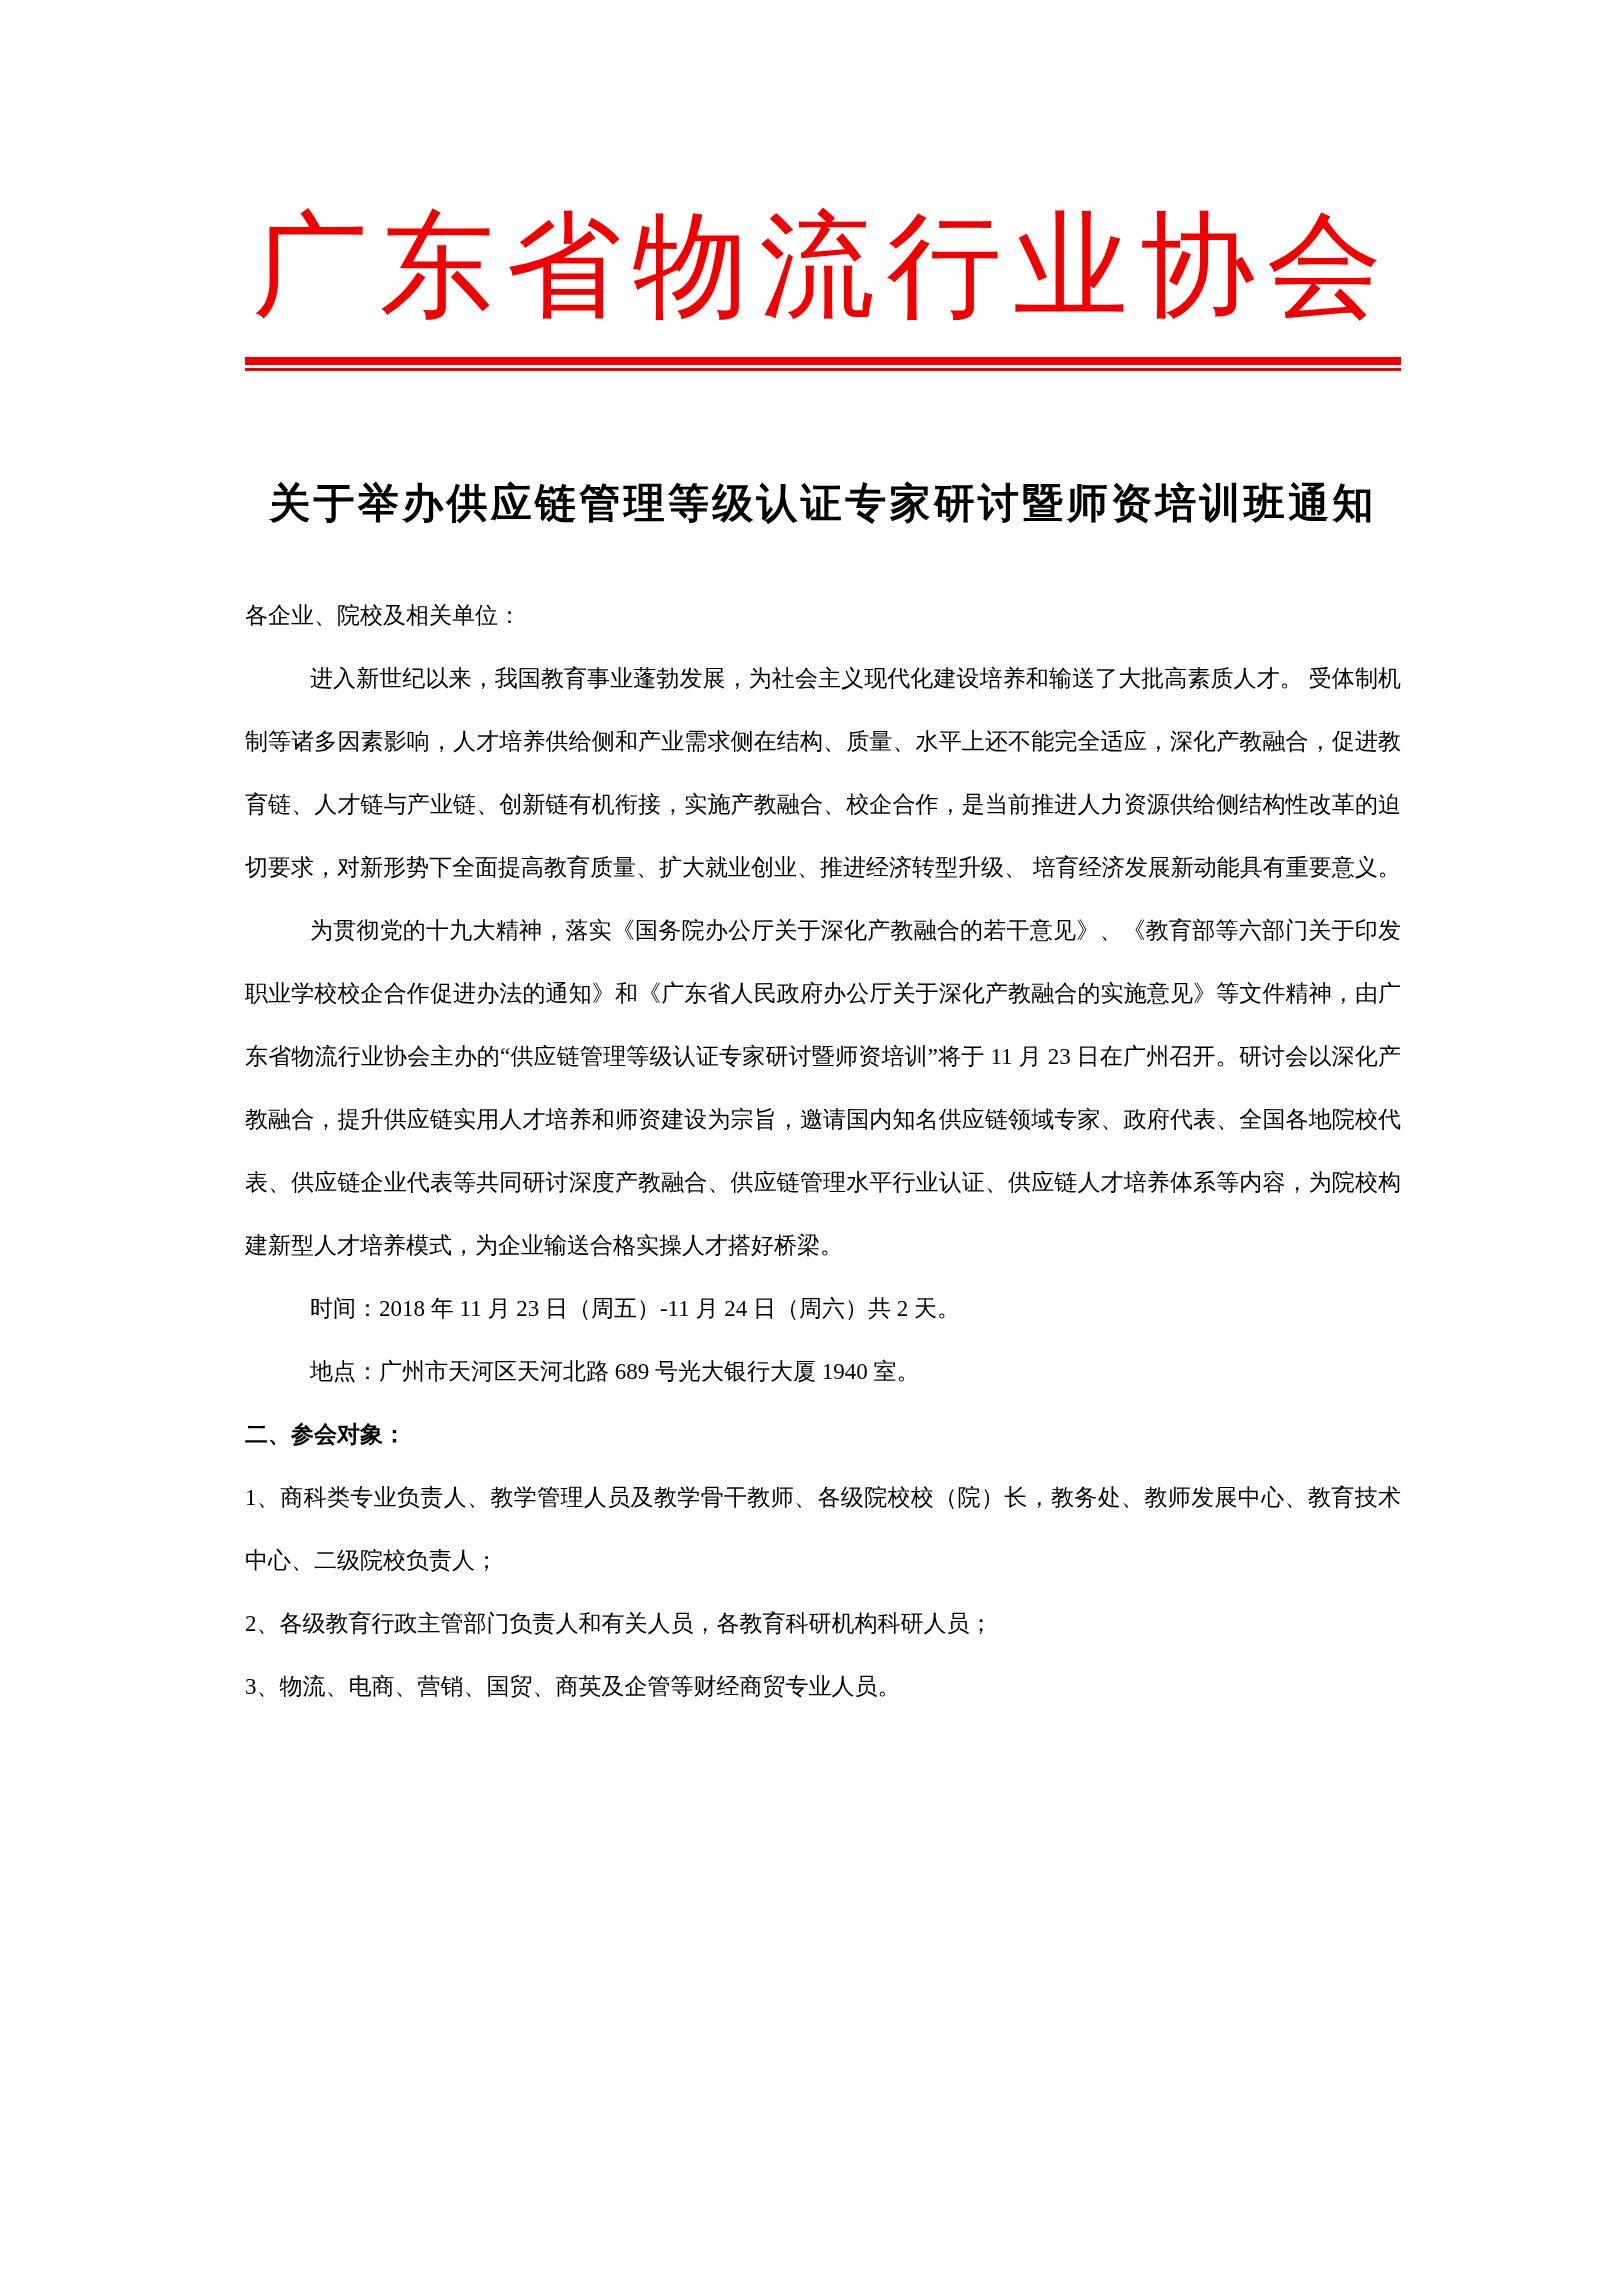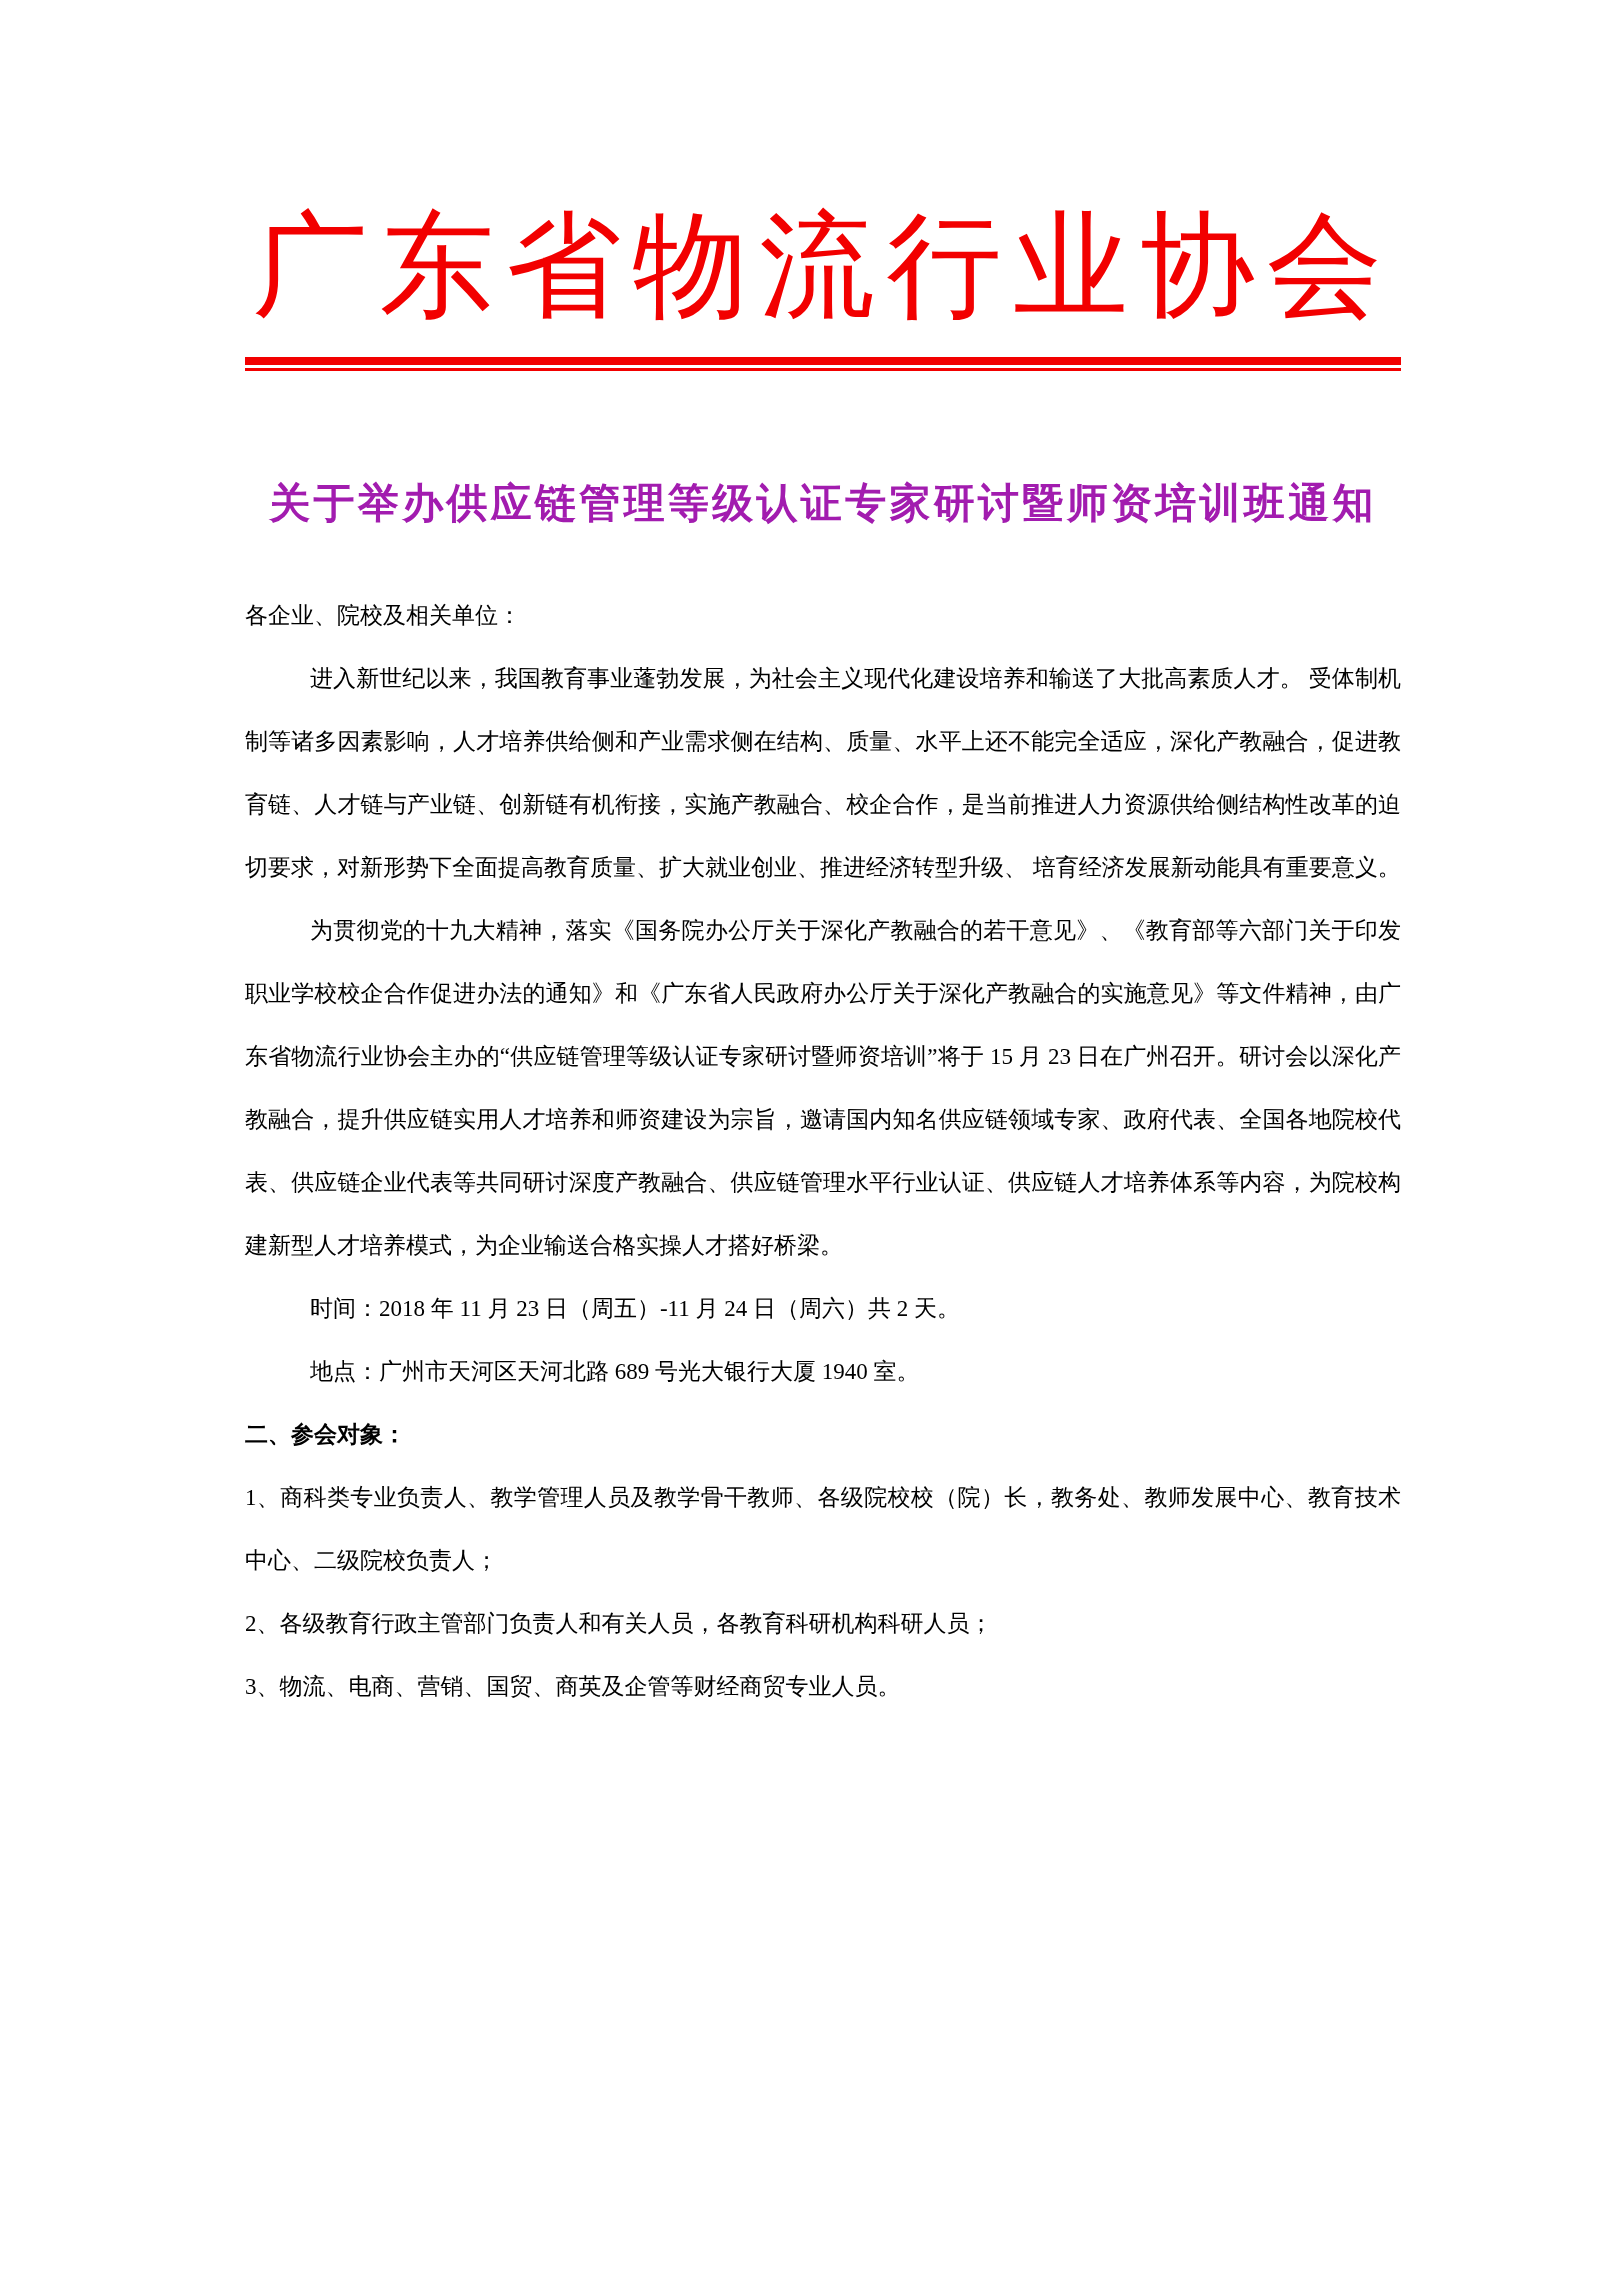--- a/index.html
+++ b/index.html
@@ -35,21 +35,21 @@
     border-top: 8.5px solid var(--accent, #f20000);
     border-bottom: 3.3px solid var(--accent, #f20000);
   }
   .doc-title {
     margin: 109px 0 0 0;
     font-size: 41px;
     line-height: 46px;
     font-weight: 700;
     letter-spacing: 3.3px;
     text-align: center;
-    color: #a21caf;
+    color: #000000;
   }
   .body-text {
     margin-top: 58px;
     font-size: 23px;
     line-height: 63px;
     text-align: justify;
     text-justify: inter-ideograph;
   }
   .body-text p { margin: 0; }
   .indent { text-indent: 65px; }
@@ -69,21 +69,21 @@
   <div class="rule"></div>
 
   <h1 class="doc-title">关于举办供应链管理等级认证专家研讨暨师资培训班通知</h1>
 
   <div class="body-text">
 
     <p>各企业、院校及相关单位：</p>
 
     <p class="indent">进入新世纪以来，我国教育事业蓬勃发展，为社会主义现代化建设培养和输送了大批高素质人才。 受体制机制等诸多因素影响，人才培养供给侧和产业需求侧在结构、质量、水平上还不能完全适应，深化产教融合，促进教育链、人才链与产业链、创新链有机衔接，实施产教融合、校企合作，是当前推进人力资源供给侧结构性改革的迫切要求，对新形势下全面提高教育质量、扩大就业创业、推进经济转型升级、 培育经济发展新动能具有重要意义。</p>
 
-    <p class="indent">为贯彻党的十九大精神，落实《国务院办公厅关于深化产教融合的若干意见》、《教育部等六部门关于印发职业学校校企合作促进办法的通知》和《广东省人民政府办公厅关于深化产教融合的实施意见》等文件精神，由广东省物流行业协会主办的“供应链管理等级认证专家研讨暨师资培训”将于 15 月 23 日在广州召开。研讨会以深化产教融合，提升供应链实用人才培养和师资建设为宗旨，邀请国内知名供应链领域专家、政府代表、全国各地院校代表、供应链企业代表等共同研讨深度产教融合、供应链管理水平行业认证、供应链人才培养体系等内容，为院校构建新型人才培养模式，为企业输送合格实操人才搭好桥梁。</p>
+    <p class="indent">为贯彻党的十九大精神，落实《国务院办公厅关于深化产教融合的若干意见》、《教育部等六部门关于印发职业学校校企合作促进办法的通知》和《广东省人民政府办公厅关于深化产教融合的实施意见》等文件精神，由广东省物流行业协会主办的“供应链管理等级认证专家研讨暨师资培训”将于 11 月 23 日在广州召开。研讨会以深化产教融合，提升供应链实用人才培养和师资建设为宗旨，邀请国内知名供应链领域专家、政府代表、全国各地院校代表、供应链企业代表等共同研讨深度产教融合、供应链管理水平行业认证、供应链人才培养体系等内容，为院校构建新型人才培养模式，为企业输送合格实操人才搭好桥梁。</p>
 
 
     <p class="indent">时间：2018 年 11 月 23 日（周五）-11 月 24 日（周六）共 2 天。</p>
 
     <p class="indent">地点：广州市天河区天河北路 689 号光大银行大厦 1940 室。</p>
 
     <p class="section-heading">二、参会对象：</p>
 
     <p>1、商科类专业负责人、教学管理人员及教学骨干教师、各级院校校（院）长，教务处、教师发展中心、教育技术中心、二级院校负责人；</p>
 

